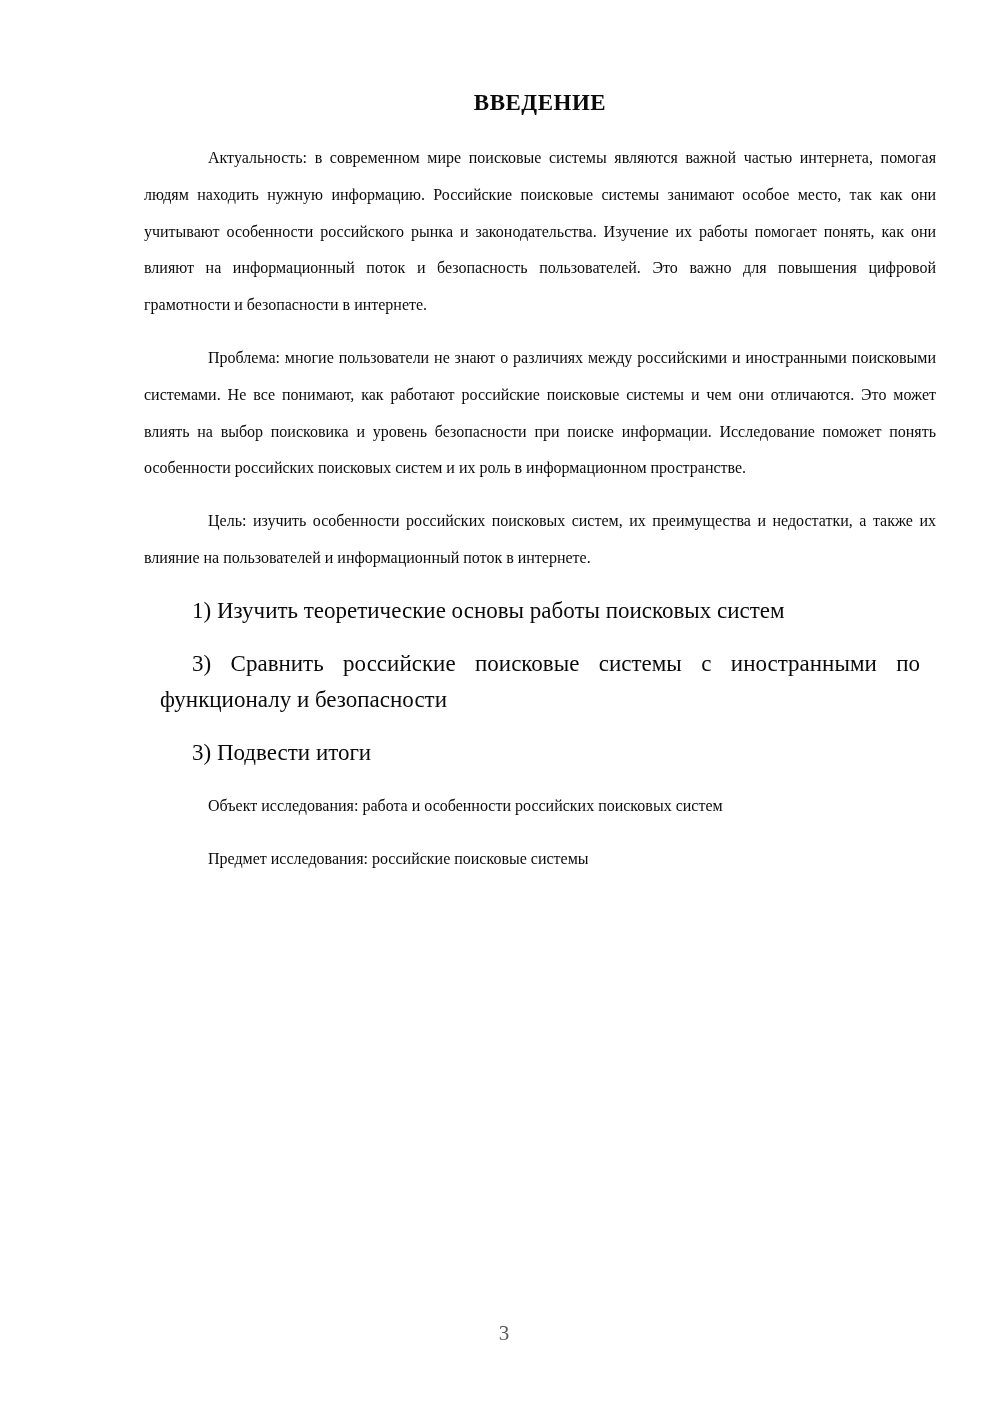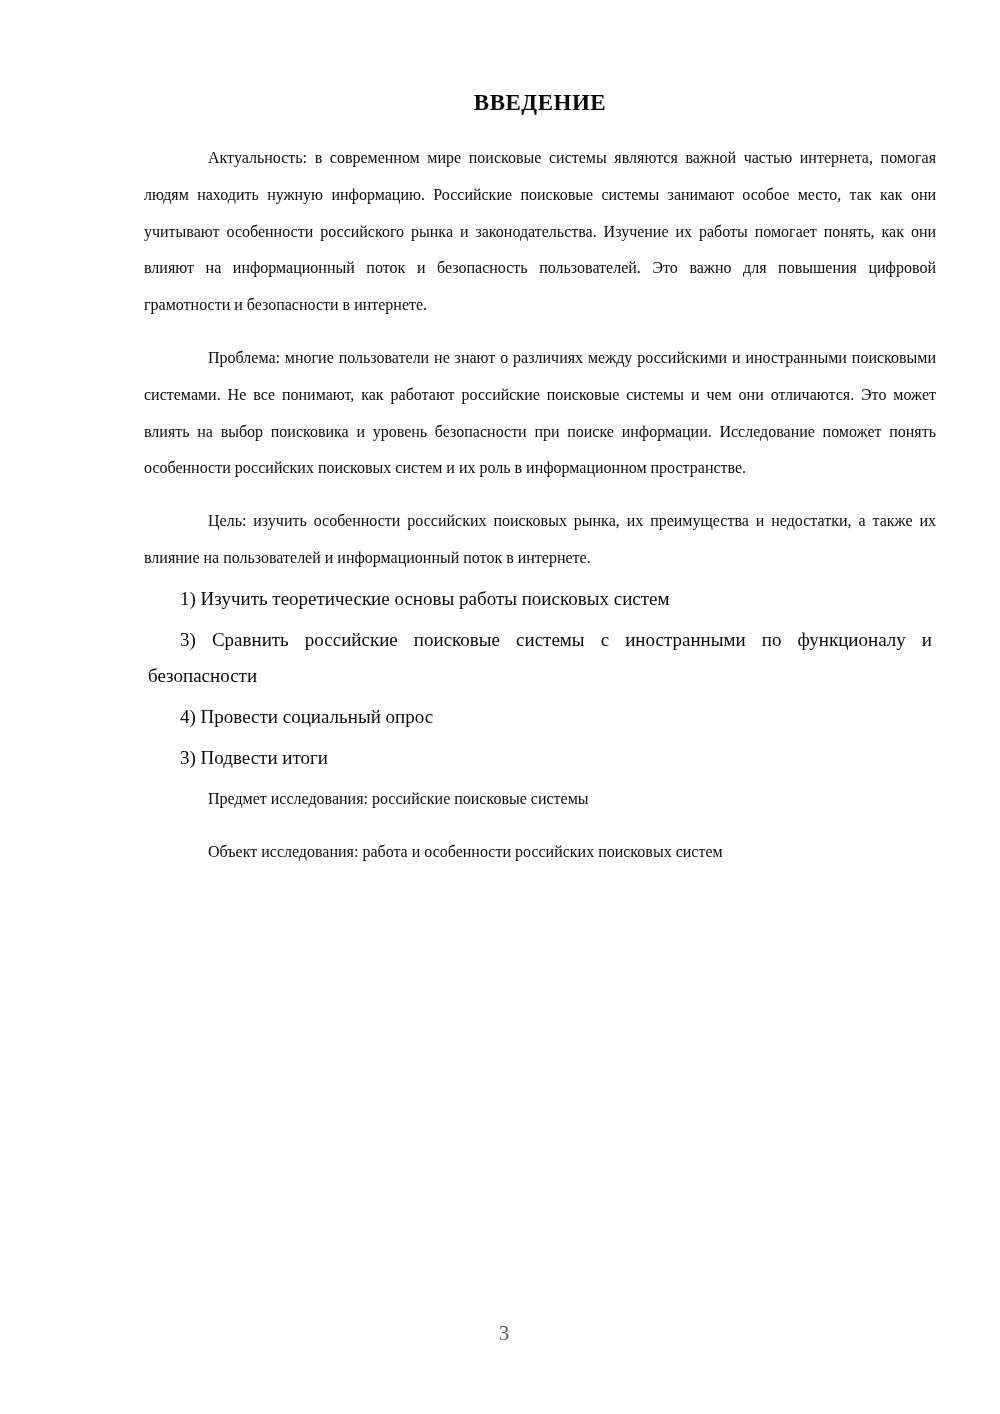--- a/index.html
+++ b/index.html
@@ -51,26 +51,26 @@
     margin: 0 0 0 0;
     padding: 0;
     hyphens: none;
   }
 
   .para + .para {
     margin-top: 16px;
   }
 
   .list-item {
-    font-size: 19px;
+    font-size: 23px;
     line-height: 36.8px;
     text-align: justify;
     text-justify: inter-word;
     text-indent: 32px;
-    margin: 4px;
+    margin: 16px;
     padding: 0;
   }
 
   .page-number {
     position: absolute;
     left: 0;
     top: 1320px;
     width: 1000px;
     text-align: center;
     font-size: 21px;
@@ -84,34 +84,33 @@
 <div class="page">
 
   <div class="content">
 
     <h1 class="doc-heading">ВВЕДЕНИЕ</h1>
 
     <p class="para">Актуальность: в современном мире поисковые системы являются важной частью интернета, помогая людям находить нужную информацию. Российские поисковые системы занимают особое место, так как они учитывают особенности российского рынка и законодательства. Изучение их работы помогает понять, как они влияют на информационный поток и безопасность пользователей. Это важно для повышения цифровой грамотности и безопасности в интернете.</p>
 
     <p class="para">Проблема: многие пользователи не знают о различиях между российскими и иностранными поисковыми системами. Не все понимают, как работают российские поисковые системы и чем они отличаются. Это может влиять на выбор поисковика и уровень безопасности при поиске информации. Исследование поможет понять особенности российских поисковых систем и их роль в информационном пространстве.</p>
 
-    <p class="para">Цель: изучить особенности российских поисковых рынка, их преимущества и недостатки, а также их влияние на пользователей и информационный поток в интернете.</p>
+    <p class="para">Цель: изучить особенности российских поисковых систем, их преимущества и недостатки, а также их влияние на пользователей и информационный поток в интернете.</p>
 
 
     <p class="list-item">1) Изучить теоретические основы работы поисковых систем</p>
 
 
     <p class="list-item">3) Сравнить российские поисковые системы с иностранными по функционалу и безопасности</p>
 
-    <p class="list-item">4) Провести социальный опрос</p>
 
     <p class="list-item">3) Подвести итоги</p>
 
+    <p class="para">Объект исследования: работа и особенности российских поисковых систем</p>
+
     <p class="para">Предмет исследования: российские поисковые системы</p>
-
-    <p class="para">Объект исследования: работа и особенности российских поисковых систем</p>
 
 
   </div>
 
   <div class="page-number">3</div>
 
 </div>
 
 </body></html>

